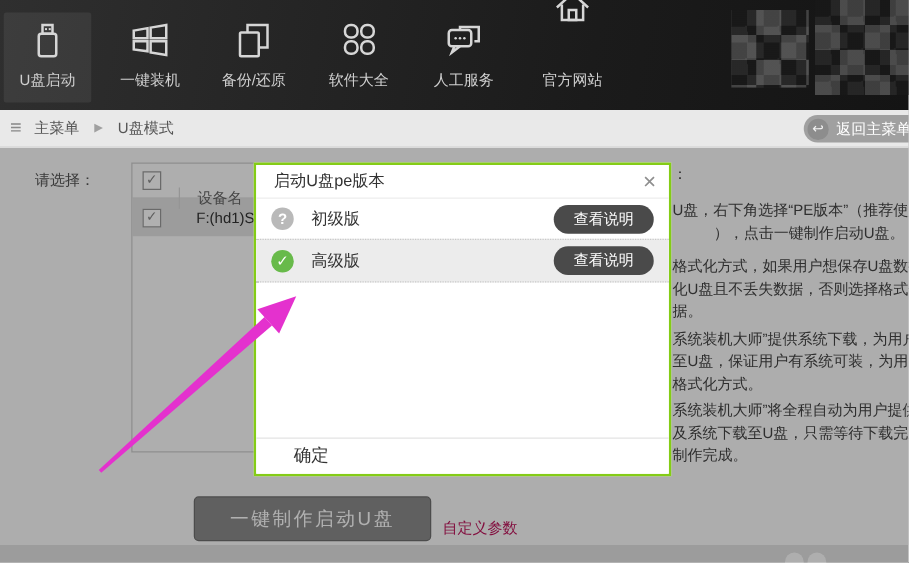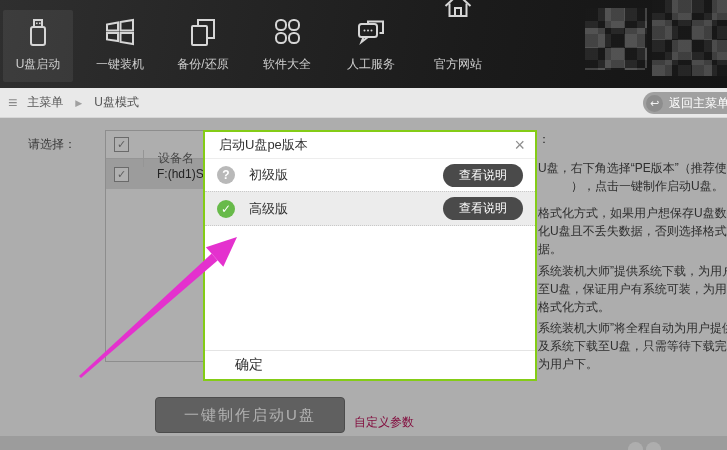--- a/index.html
+++ b/index.html
@@ -193,21 +193,21 @@
     <div class="help-line" style="top:41px;">U盘，右下角选择“PE版本”（推荐使用</div>
     <div class="help-line" style="top:59px;padding-left:33px;">），点击一键制作启动U盘。</div>
     <div class="help-line" style="top:86px;">格式化方式，如果用户想保存U盘数据，就</div>
     <div class="help-line" style="top:104px;">化U盘且不丢失数据，否则选择格式化U盘</div>
     <div class="help-line" style="top:122px;">据。</div>
     <div class="help-line" style="top:144px;">系统装机大师”提供系统下载，为用户下</div>
     <div class="help-line" style="top:162px;">至U盘，保证用户有系统可装，为用户维</div>
     <div class="help-line" style="top:180px;">格式化方式。</div>
     <div class="help-line" style="top:201px;">系统装机大师”将全程自动为用户提供PE</div>
     <div class="help-line" style="top:219px;">及系统下载至U盘，只需等待下载完成即</div>
-    <div class="help-line" style="top:237px;">为用户下。</div>
+    <div class="help-line" style="top:237px;">制作完成。</div>
 
     <div class="make-btn">一键制作启动U盘</div>
     <span class="custom-params">自定义参数</span>
 
     <div class="bottom-strip"></div>
     <div class="pg-dot" style="left:628px;"></div>
     <div class="pg-dot" style="left:646px;"></div>
   </div>
 
   <div class="dim"></div>

